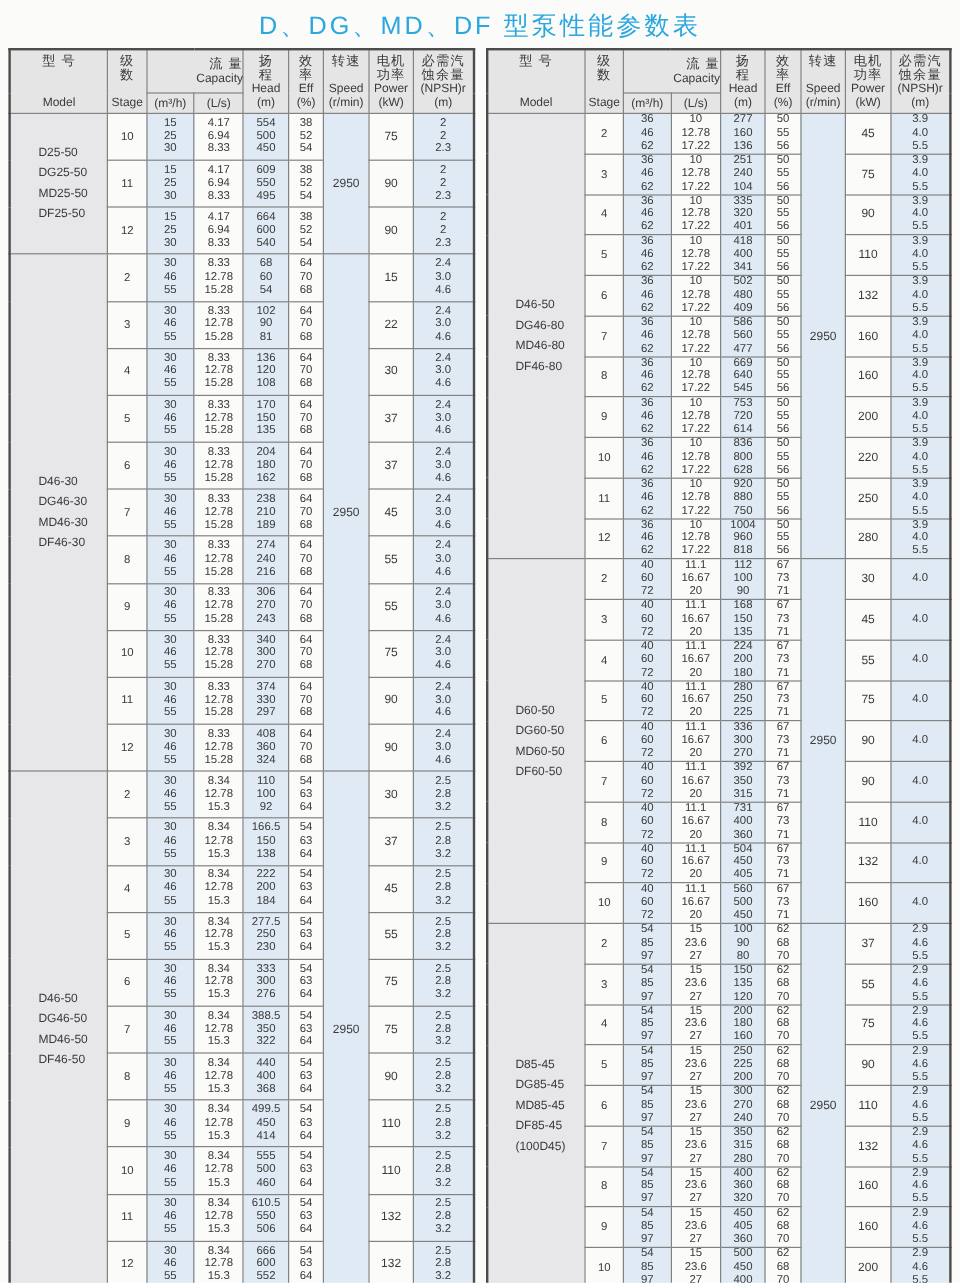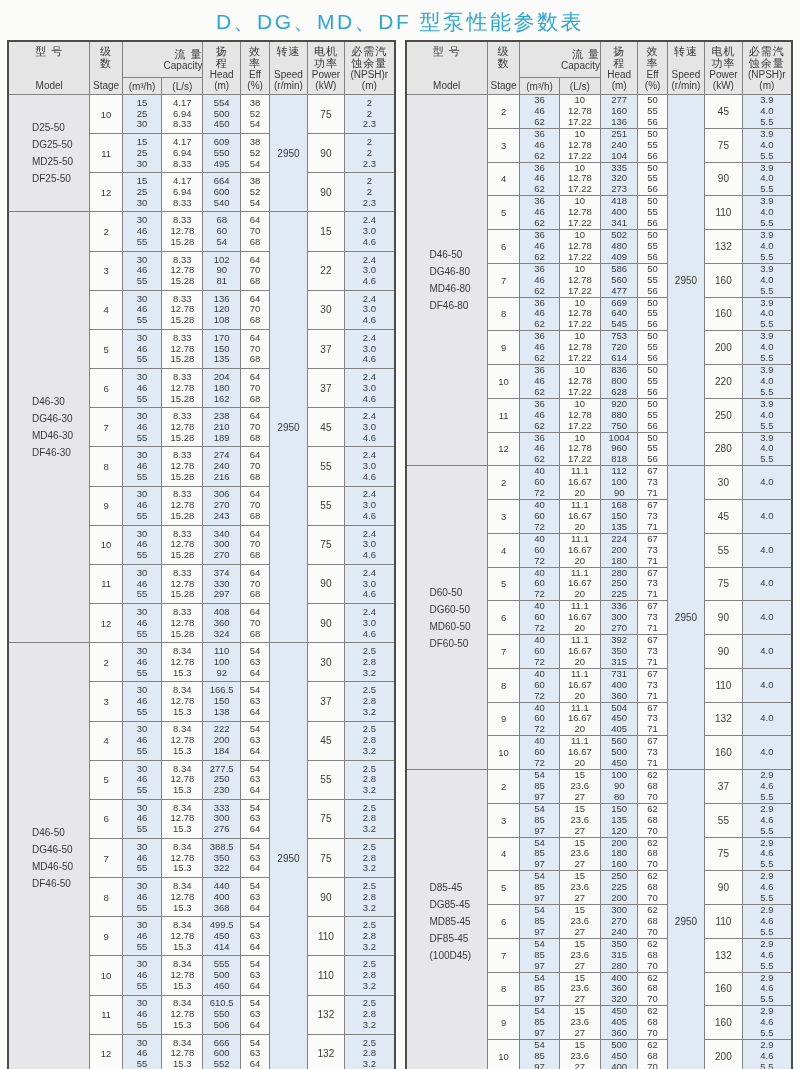--- a/index.html
+++ b/index.html
@@ -1072,21 +1072,21 @@
               <div class="ln">62</div>
             </td>
             <td>
               <div class="ln">10</div>
               <div class="ln">12.78</div>
               <div class="ln">17.22</div>
             </td>
             <td class="c-blue">
               <div class="ln">335</div>
               <div class="ln">320</div>
-              <div class="ln">273</div>
+              <div class="ln">401</div>
             </td>
             <td>
               <div class="ln">50</div>
               <div class="ln">55</div>
               <div class="ln">56</div>
             </td>
             <td class="power-cell">90</td>
             <td class="c-blue">
               <div class="ln">3.9</div>
               <div class="ln">4.0</div>

